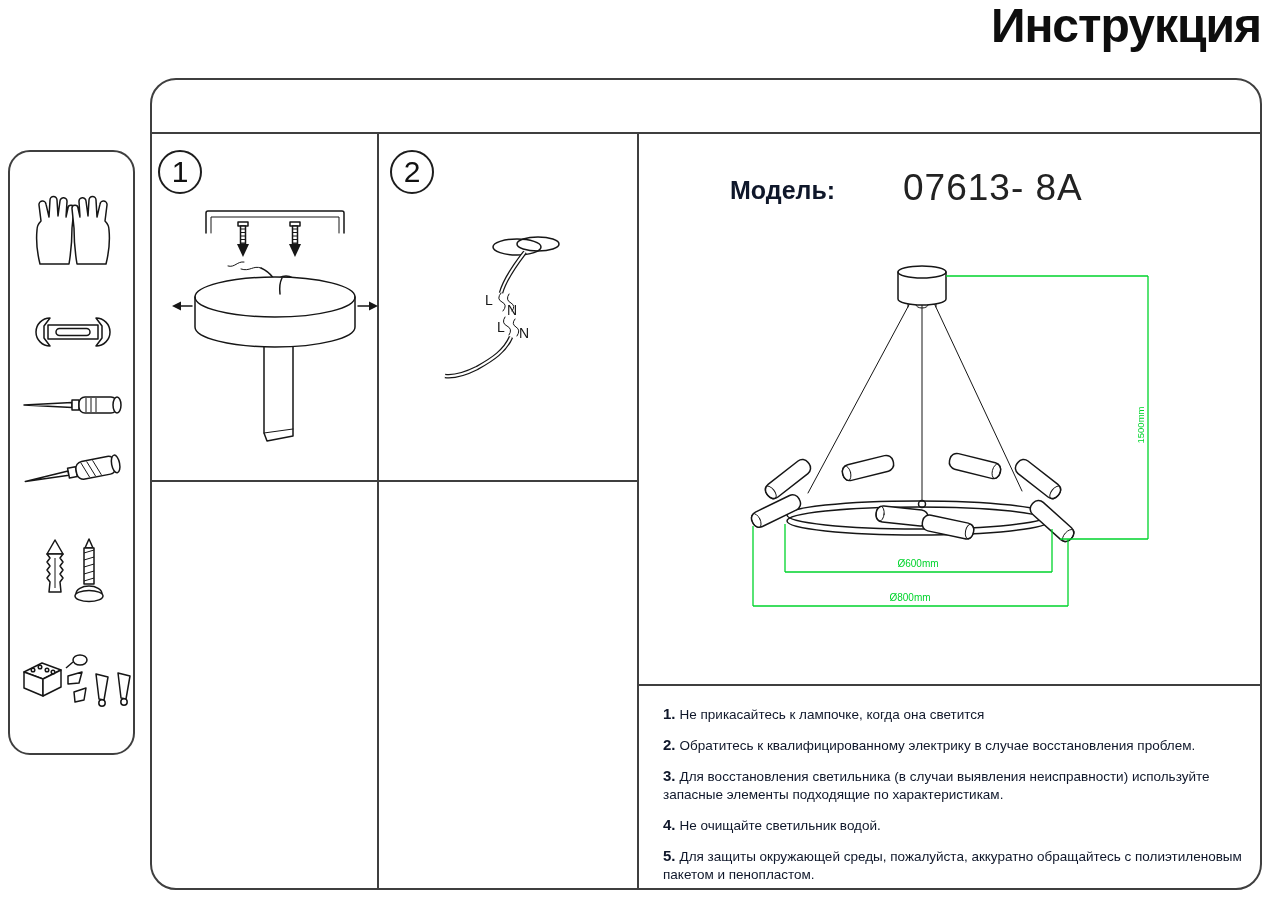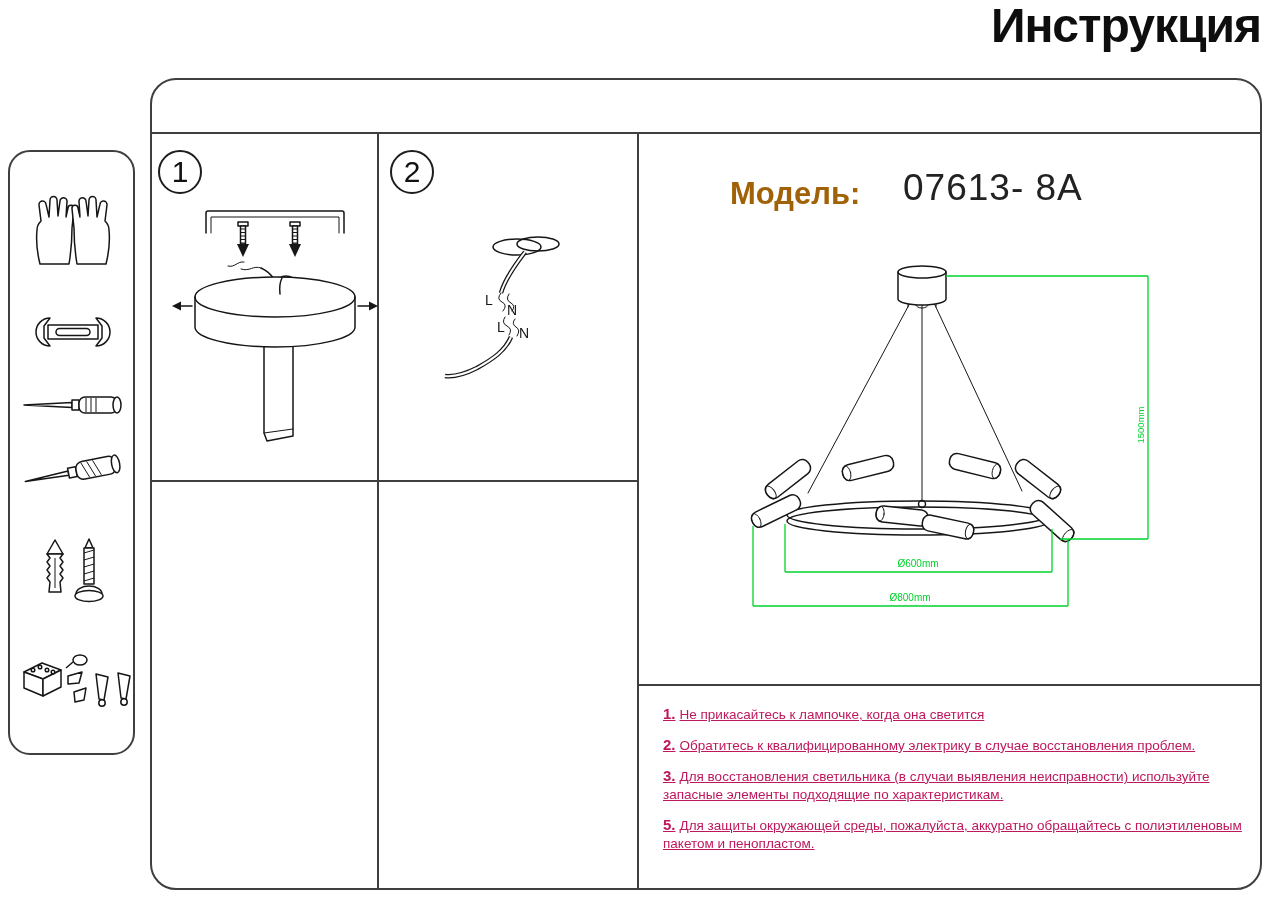--- a/index.html
+++ b/index.html
@@ -18,24 +18,24 @@
   .main-frame{
     position:absolute;left:150px;top:78px;width:1112px;height:812px;
     border:2px solid #3f3f3f;border-radius:26px;box-sizing:border-box;background:#fff;
   }
   .line{position:absolute;background:#3f3f3f;}
   .step-circle{
     position:absolute;width:44px;height:44px;border:2.5px solid #1d1d1d;border-radius:50%;
     display:flex;align-items:center;justify-content:center;font-size:30px;color:#111;
     box-sizing:border-box;background:#fff;
   }
-  .model-label{position:absolute;left:730px;top:176px;font-size:31px;font-weight:700;color:#a16207;}
+  .model-label{position:absolute;left:730px;top:176px;font-size:25px;font-weight:700;color:#0f172a;}
   .model-value{position:absolute;left:903px;top:167px;font-size:37px;font-weight:400;color:#222;letter-spacing:1px;}
   .instructions{
-    position:absolute;left:663px;top:704px;width:596px;font-size:13.5px;line-height:1.33;color:#be185d;text-decoration:underline;
+    position:absolute;left:663px;top:704px;width:596px;font-size:13.5px;line-height:1.33;color:#0f172a;
   }
   .instructions .item{margin-bottom:11px;}
   .instructions .num{font-weight:700;font-size:15px;margin-right:4px;}
   svg{position:absolute;overflow:visible;}
   svg *{vector-effect:non-scaling-stroke;}
   .draw{stroke:#161616;fill:none;stroke-width:1.5;stroke-linecap:round;stroke-linejoin:round;}
   .drawfill{stroke:#161616;fill:#fff;stroke-width:1.5;stroke-linejoin:round;}
   .thin{stroke-width:1;}
   .solid{fill:#161616;stroke:none;}
 </style>
@@ -284,15 +284,18 @@
   <div class="item">
     <span class="num">1.</span><span>Не прикасайтесь к лампочке, когда она светится</span>
   </div>
   <div class="item">
     <span class="num">2.</span><span>Обратитесь к квалифицированному электрику в случае восстановления проблем.</span>
   </div>
   <div class="item">
     <span class="num">3.</span><span>Для восстановления светильника (в случаи выявления неисправности) используйте запасные элементы подходящие по характеристикам.</span>
   </div>
   <div class="item">
+    <span class="num">4.</span><span>Не очищайте светильник водой.</span>
+  </div>
+  <div class="item">
     <span class="num">5.</span><span>Для защиты окружающей среды, пожалуйста, аккуратно обращайтесь с полиэтиленовым пакетом и пенопластом.</span>
   </div>
 </div>
 
 </body></html>

